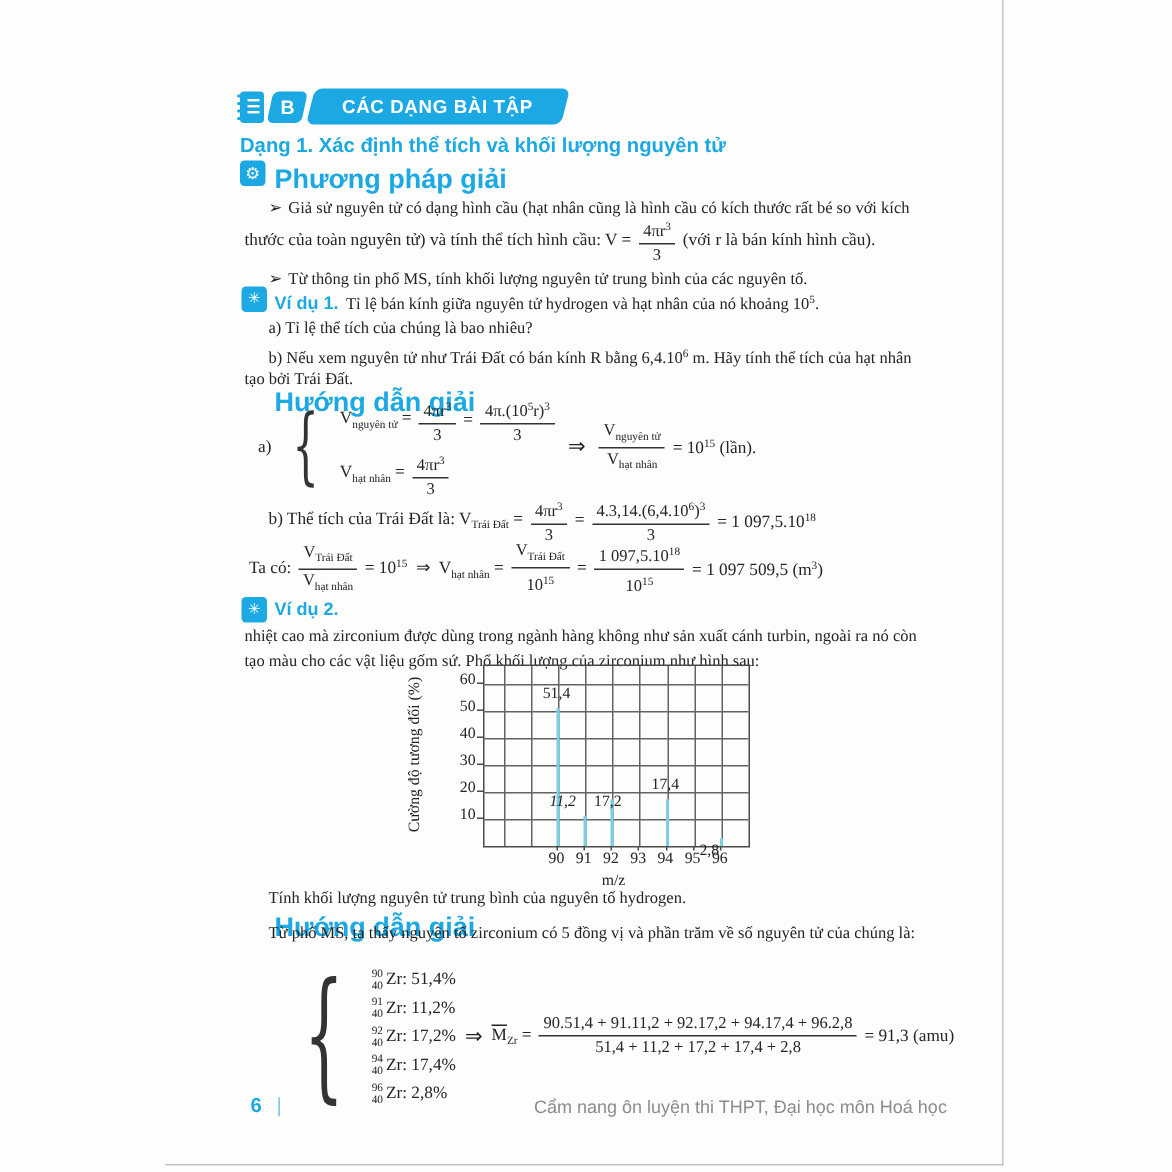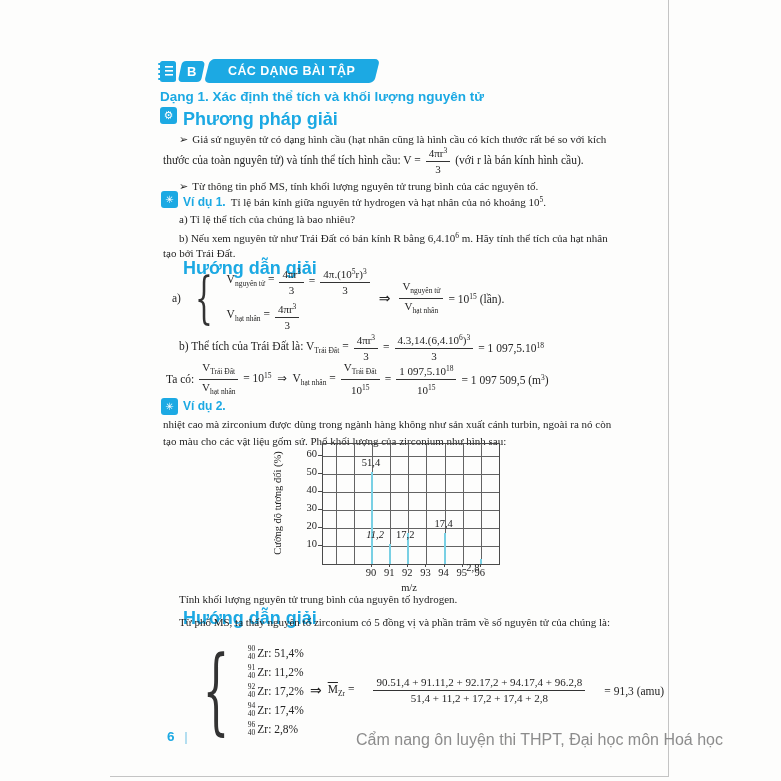--- a/index.html
+++ b/index.html
@@ -262,21 +262,21 @@
       <span>Zr: 11,2%</span>
     </span>
     <span class="iso-row">
       <span class="nuclide">
           <span>92</span>
           <span>40</span>
         </span>
       <span>Zr: 17,2%</span>
       <span class="mtxt" style="font-size:14px;margin:0 6px;">⇒</span>
       <span class="mtxt"><span class="sg-o">M</span><span class="sg-b">Zr</span><span class="sg-t"> =</span></span>
-      <span class="frac" style="margin:0 19px;">
+      <span class="frac" style="margin:0 5px;">
         <span class="num">90.51,4 + 91.11,2 + 92.17,2 + 94.17,4 + 96.2,8</span>
         <span class="den">51,4 + 11,2 + 17,2 + 17,4 + 2,8</span>
       </span>
       <span class="mtxt">= 91,3 (amu)</span>
     </span>
     <span class="iso-row">
       <span class="nuclide">
           <span>94</span>
           <span>40</span>
         </span>
@@ -289,13 +289,13 @@
         </span>
       <span>Zr: 2,8%</span>
     </span>
   </span>
 </div>
 
 <div class="abs sans" style="left:167px;top:729px;font-weight:bold;font-size:13.5px;color:var(--accent);">
   <span>6</span>
   <span style="font-weight:400;color:#7fc9e8;margin-left:6px;">|</span>
 </div>
-<div class="abs sans" style="left:356px;top:731px;font-size:16px;color:#8c8c8c;">Cẩm nang ôn luyện thi THPT, Đại học môn Hoá học</div>
+<div class="abs sans" style="left:356px;top:731px;font-size:12px;color:#8c8c8c;">Cẩm nang ôn luyện thi THPT, Đại học môn Hoá học</div>
 
 </body></html>

